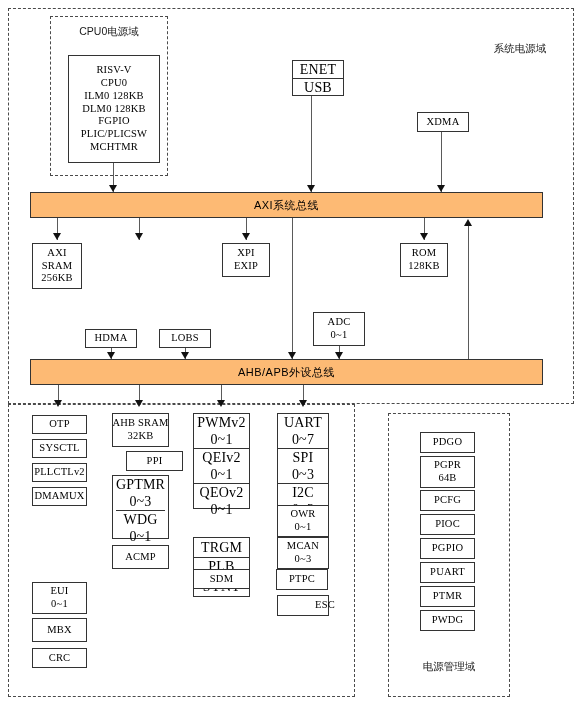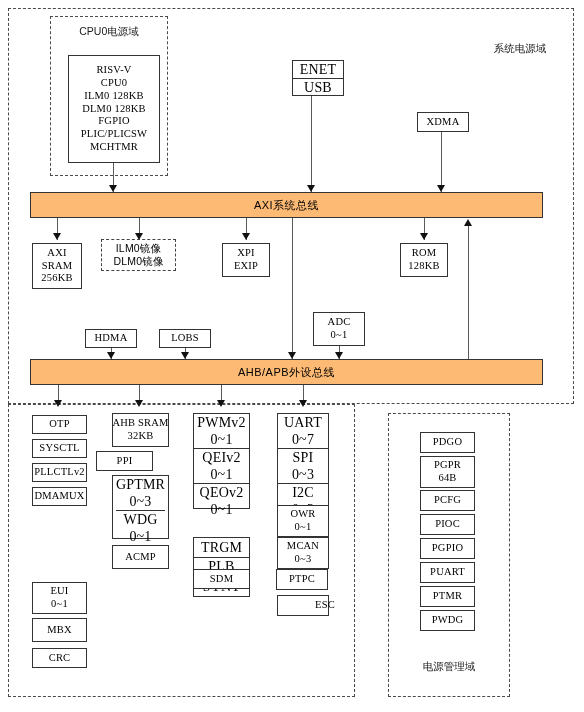--- a/index.html
+++ b/index.html
@@ -162,24 +162,20 @@
 
   <div class="vline" style="left:424px; top:218px; height:22px;"></div>
   <div class="arrow-down" style="left:420px; top:233px;"></div>
 
   <div class="blk" style="left:32px; top:243px; width:50px; height:46px;">
     <span class="ln">AXI</span>
     <span class="ln">SRAM</span>
     <span class="ln">256KB</span>
   </div>
 
-  <div class="blk dashed cn" style="left:101px; top:239px; width:75px; height:32px;">
-    <span class="ln">ILM0镜像</span>
-    <span class="ln">DLM0镜像</span>
-  </div>
 
   <div class="blk" style="left:222px; top:243px; width:48px; height:34px;">
     <span class="ln">XPI</span>
     <span class="ln">EXIP</span>
   </div>
 
   <div class="blk" style="left:400px; top:243px; width:48px; height:34px;">
     <span class="ln">ROM</span>
     <span class="ln">128KB</span>
   </div>
@@ -242,21 +238,21 @@
     <span class="ln">MBX</span>
   </div>
   <div class="blk" style="left:32px; top:648px; width:55px; height:20px;">
     <span class="ln">CRC</span>
   </div>
 
   <div class="blk" style="left:112px; top:413px; width:57px; height:34px;">
     <span class="ln">AHB  SRAM</span>
     <span class="ln">32KB</span>
   </div>
-  <div class="blk" style="left:96px; top:451px; width:57px; height:20px;">
+  <div class="blk" style="left:126px; top:451px; width:57px; height:20px;">
     <span class="ln">PPI</span>
   </div>
   <div class="stack" style="left:112px; top:475px; width:57px; height:64px;align-items:center;">
     <div class="cell">
       <span class="ln">GPTMR</span>
       <span class="ln">0~3</span>
     </div>
     <div class="cell">
       <span class="ln">WDG</span>
       <span class="ln">0~1</span>

